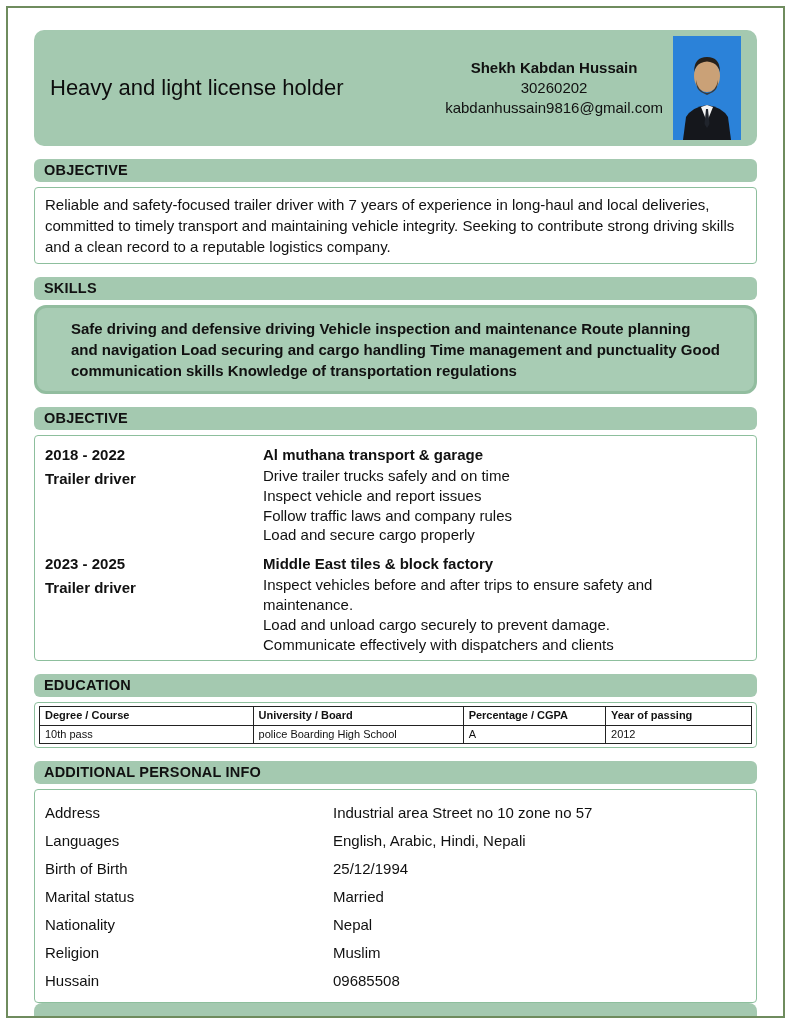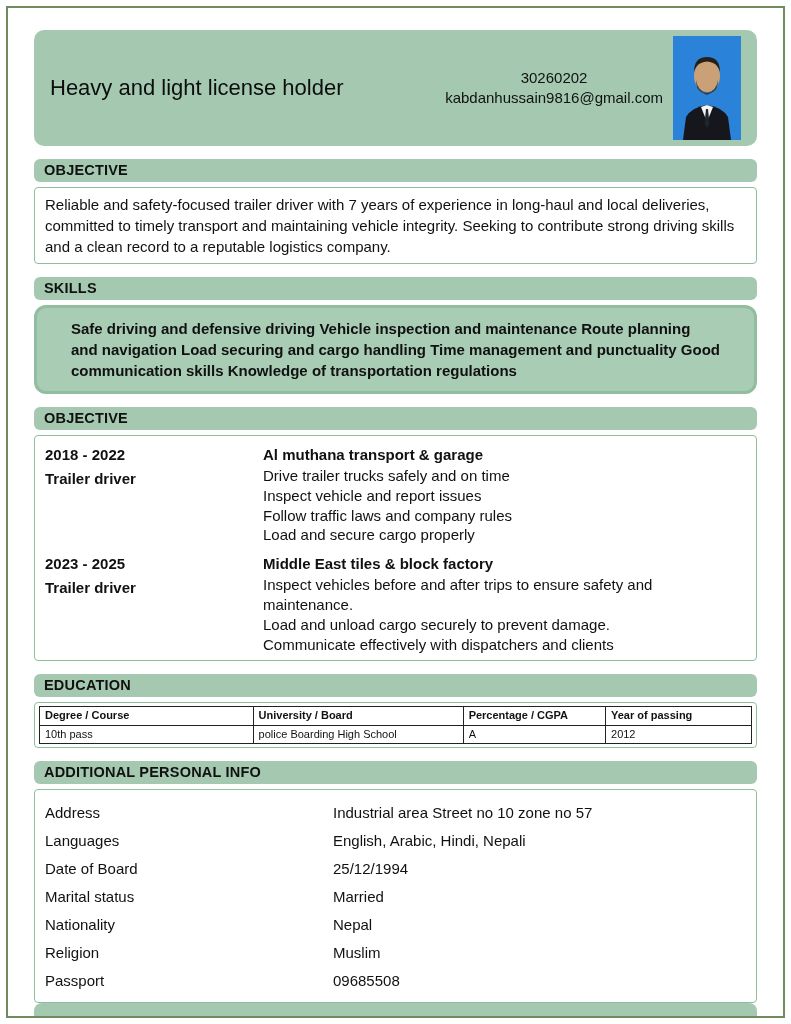--- a/index.html
+++ b/index.html
@@ -100,20 +100,21 @@
 </style>
 </head>
 <body>
 
 <div class="page">
 
   <div class="header-box">
     <div class="page-title">Heavy and light license holder</div>
     <div class="header-right">
       <div class="contact-block">
+        <div class="contact-name">Shekh Kabdan Hussain</div>
         <div class="contact-phone">30260202</div>
         <div class="contact-email">kabdanhussain9816@gmail.com</div>
       </div>
       <svg class="photo" viewBox="0 0 68 104" xmlns="http://www.w3.org/2000/svg" aria-hidden="true">
         <rect width="68" height="104" fill="#2b82d9"></rect>
         <ellipse cx="34" cy="40" rx="13" ry="16" fill="#caa177"></ellipse>
         <path d="M21 36 Q21 21 34 21 Q47 21 47 36 Q45 29 40 27 Q34 24 28 27 Q23 29 21 36 Z" fill="#26201a"></path>
         <path d="M23 44 Q25 56 34 57 Q43 56 45 44 Q45 53 40 56 L34 59 L28 56 Q23 53 23 44 Z" fill="#3a2d20" opacity="0.85"></path>
         <path d="M10 104 L13 81 Q19 71 34 69 Q49 71 55 81 L58 104 Z" fill="#15171c"></path>
         <path d="M28 71 L34 69 L40 71 L34 86 Z" fill="#f4f4f4"></path>
@@ -185,37 +186,37 @@
   <div class="content-box info-box">
     <div class="info-row">
       <div class="info-label">Address</div>
       <div class="info-value">Industrial area Street no 10 zone no 57</div>
     </div>
     <div class="info-row">
       <div class="info-label">Languages</div>
       <div class="info-value">English, Arabic, Hindi, Nepali</div>
     </div>
     <div class="info-row">
-      <div class="info-label">Date of Board</div>
+      <div class="info-label">Birth of Birth</div>
       <div class="info-value">25/12/1994</div>
     </div>
     <div class="info-row">
       <div class="info-label">Marital status</div>
       <div class="info-value">Married</div>
     </div>
     <div class="info-row">
       <div class="info-label">Nationality</div>
       <div class="info-value">Nepal</div>
     </div>
     <div class="info-row">
       <div class="info-label">Religion</div>
       <div class="info-value">Muslim</div>
     </div>
     <div class="info-row">
-      <div class="info-label">Passport</div>
+      <div class="info-label">Hussain</div>
       <div class="info-value">09685508</div>
     </div>
 
   </div>
 
   <div class="footer-bar"></div>
 
 </div>
 
 </body></html>

